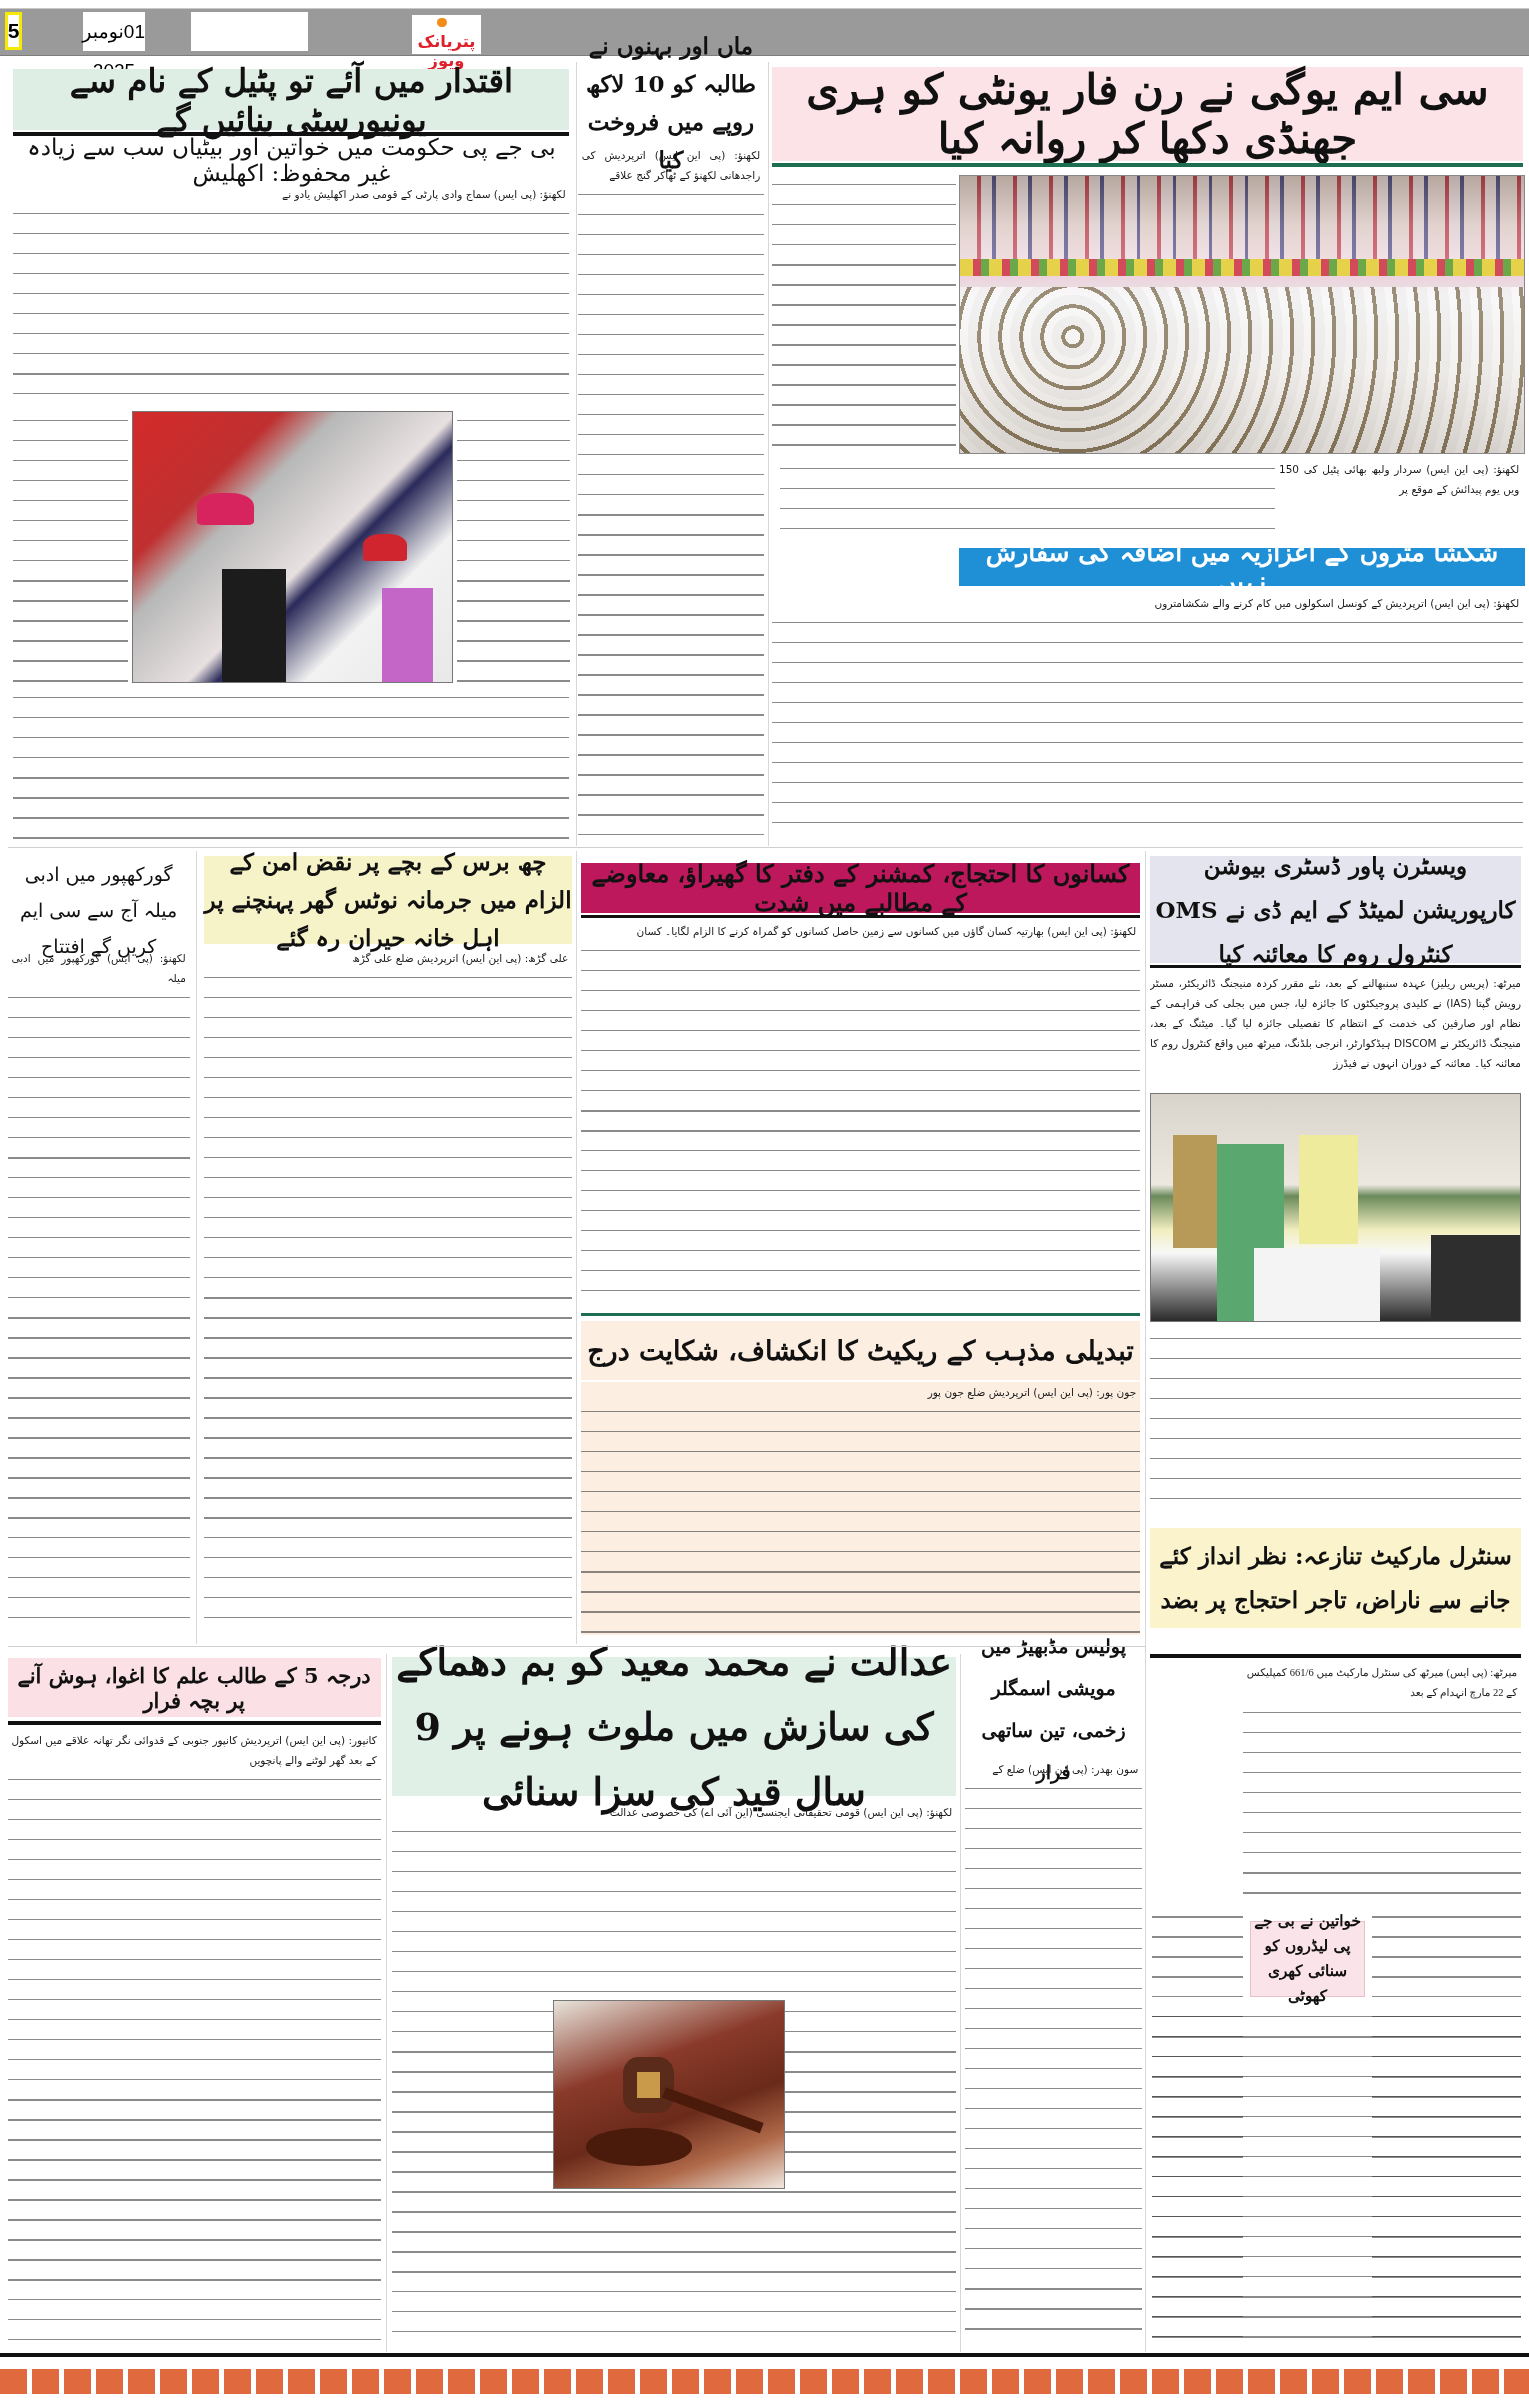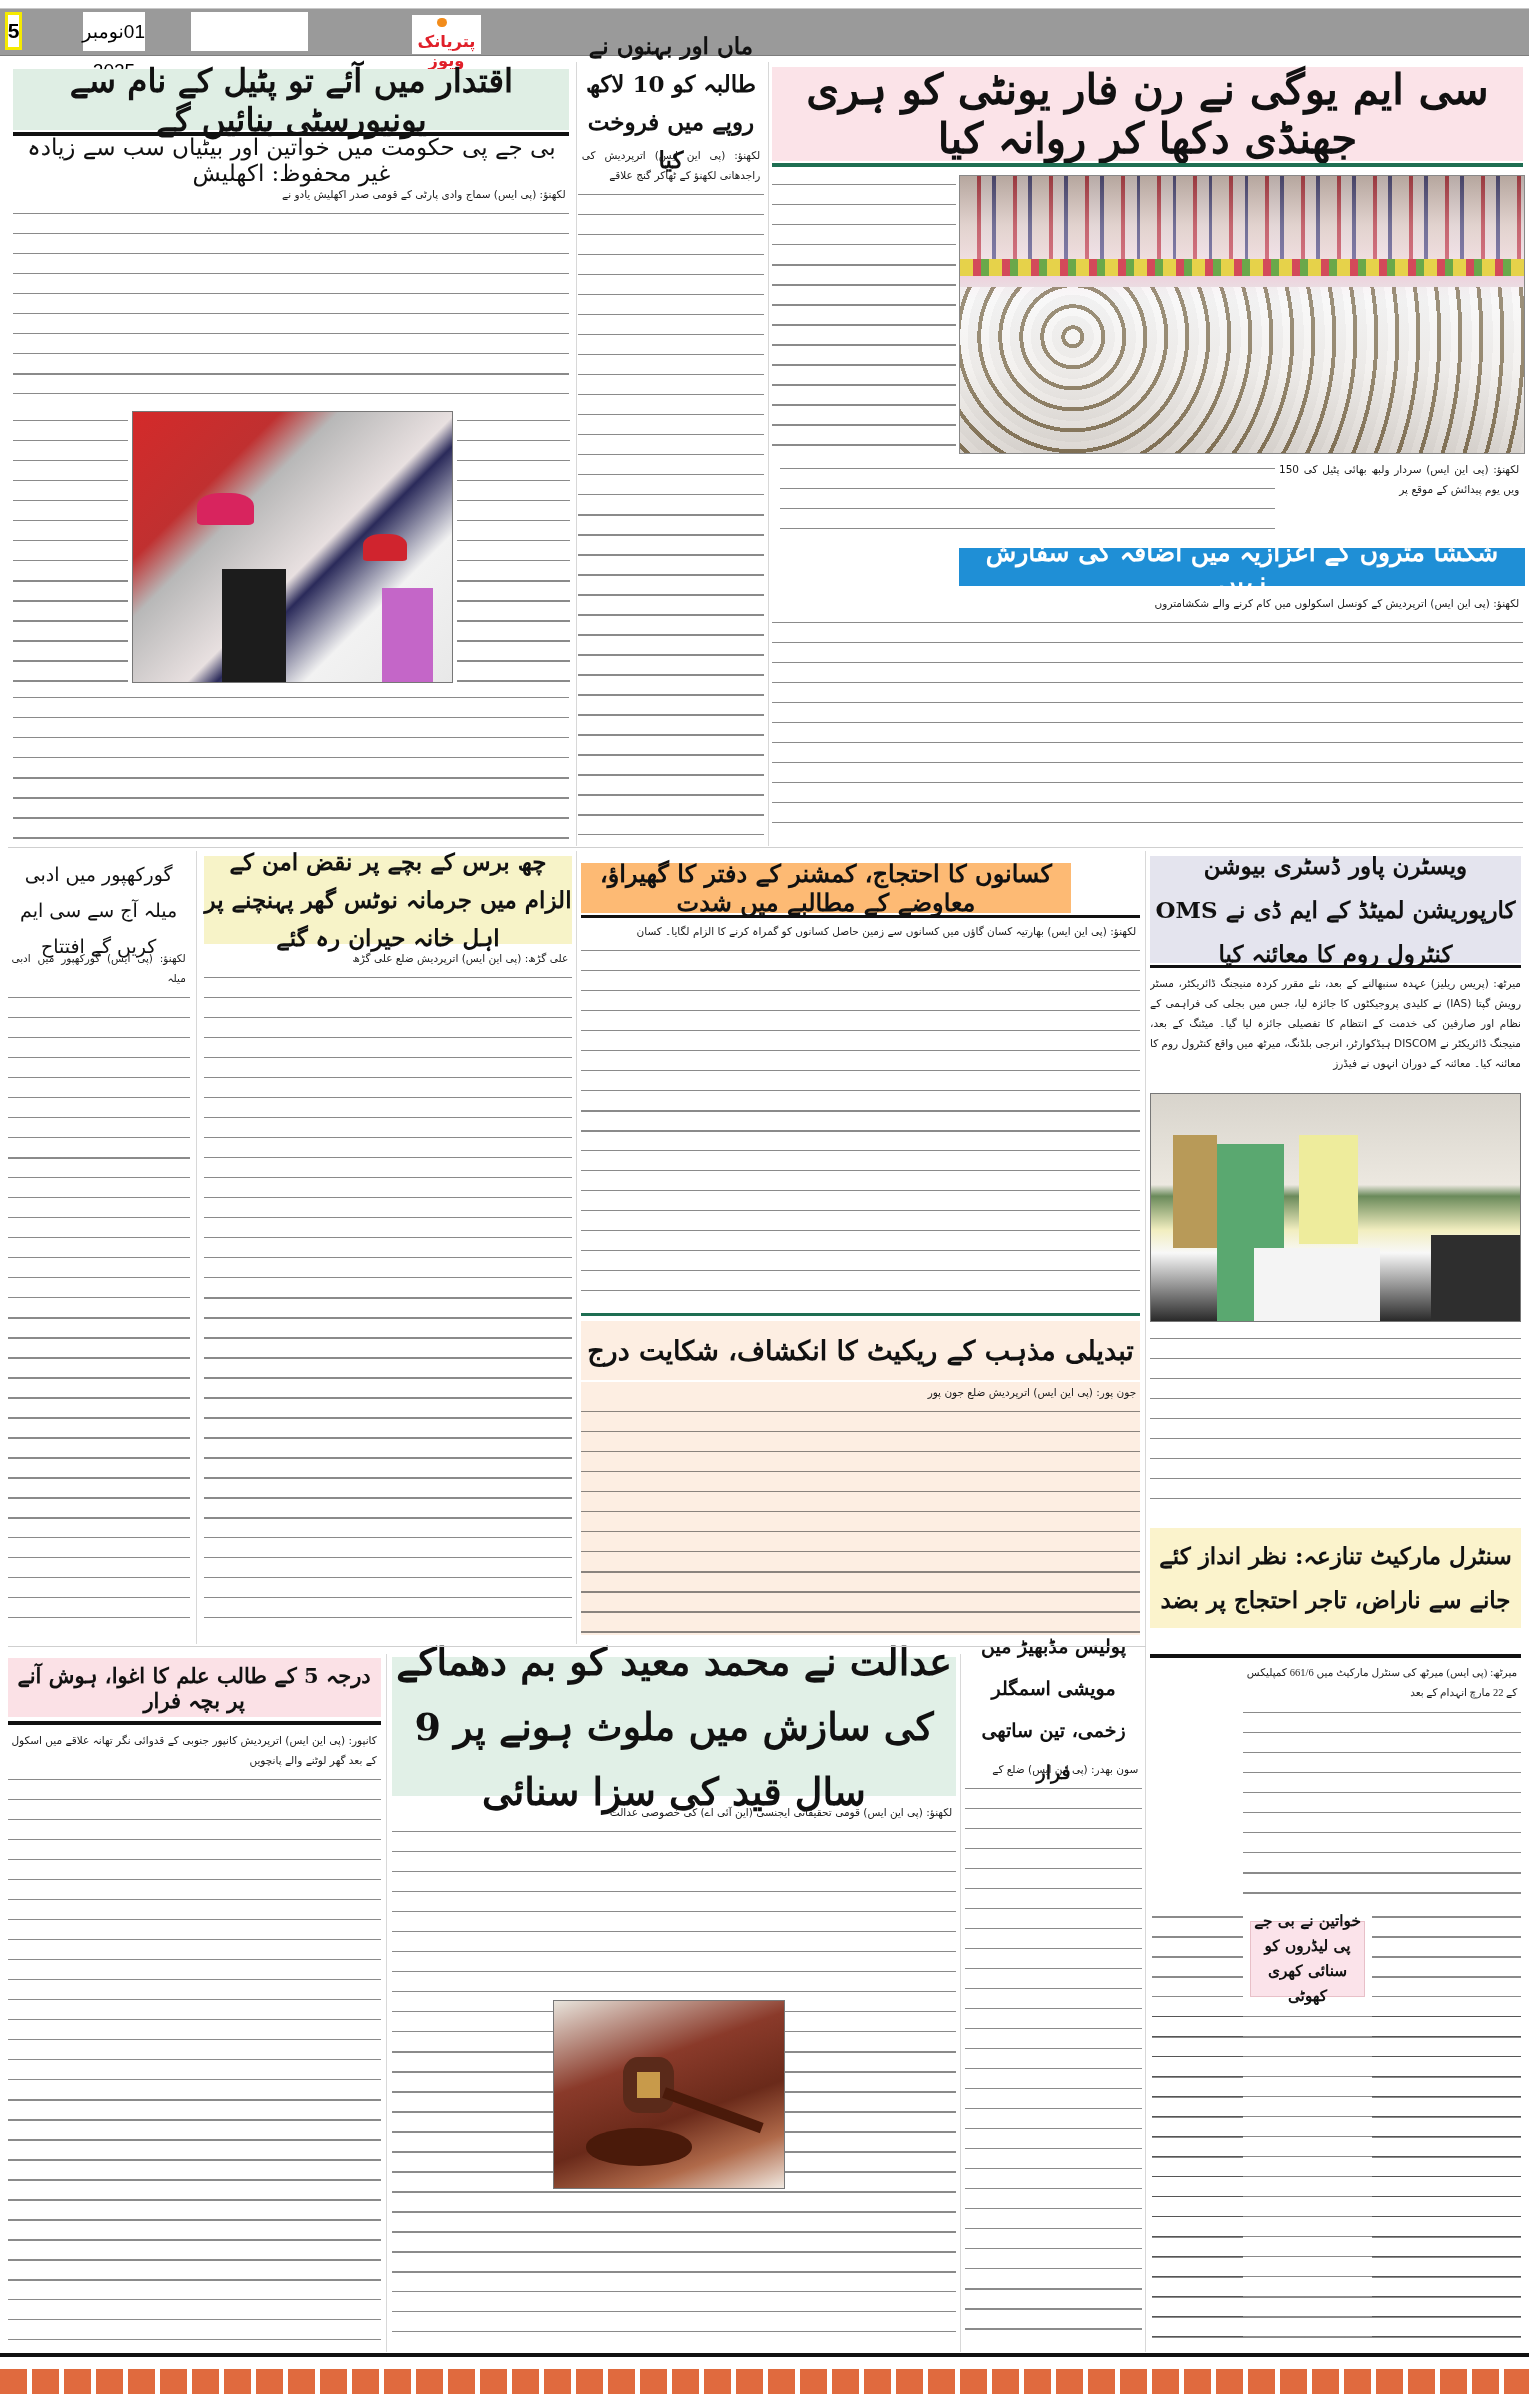--- a/index.html
+++ b/index.html
@@ -99,21 +99,21 @@
 </div>
 
 <div class="abs headline" style="left:204px;top:856px;width:368px;height:88px;background:#f7f3c8;font-size:23px;line-height:38px;">چھ برس کے بچے پر نقض امن کے الزام میں جرمانہ نوٹس گھر پہنچنے پر اہل خانہ حیران رہ گئے</div>
 <div class="abs body-text" style="left:204px;top:948px;width:368px;height:683px;">
   <div style="padding:0 3.8px;">علی گڑھ: (پی این ایس) اترپردیش ضلع علی گڑھ</div>
   <div style="height:660px;">
       <div class="fill-lines"></div>
     </div>
 </div>
 
-<div class="abs headline" style="left:581px;top:863px;width:490px;height:50px;background:#fdba74;font-size:24px;">کسانوں کا احتجاج، کمشنر کے دفتر کا گھیراؤ، معاوضے کے مطالبے میں شدت</div>
+<div class="abs headline" style="left:581px;top:863px;width:559px;height:50px;background:#be185d;font-size:24px;">کسانوں کا احتجاج، کمشنر کے دفتر کا گھیراؤ، معاوضے کے مطالبے میں شدت</div>
 <div class="abs rule" style="left:581px;top:915px;width:559px;height:2.9px;"></div>
 <div class="abs body-text" style="left:581px;top:921px;width:559px;height:382px;">
   <div style="padding:0 3.8px;">لکھنؤ: (پی این ایس) بھارتیہ کسان گاؤں میں کسانوں سے زمین حاصل کسانوں کو گمراہ کرنے کا الزام لگایا۔ کسان</div>
   <div style="height:361px;">
       <div class="fill-lines"></div>
     </div>
 </div>
 
 <div class="abs headline" style="left:1150px;top:856px;width:371px;height:107px;background:#e4e4ee;font-size:23px;line-height:44px;">ویسٹرن پاور ڈسٹری بیوشن کارپوریشن لمیٹڈ کے ایم ڈی نے OMS کنٹرول روم کا معائنہ کیا</div>
 <div class="abs rule" style="left:1150px;top:965px;width:371px;height:2.9px;"></div>

